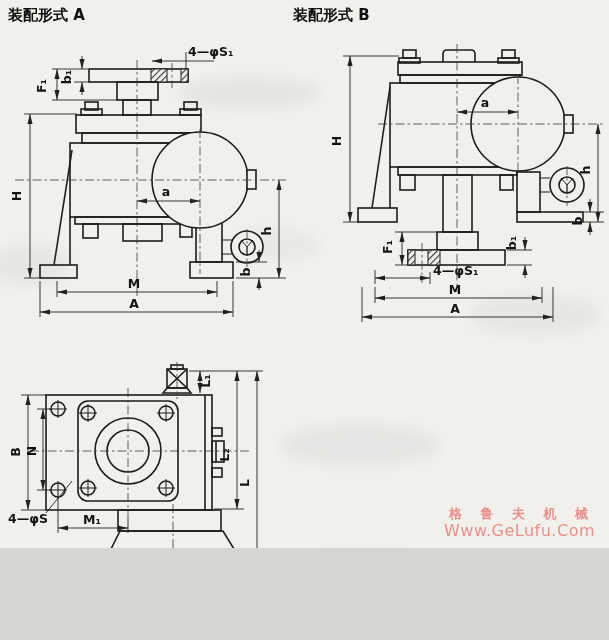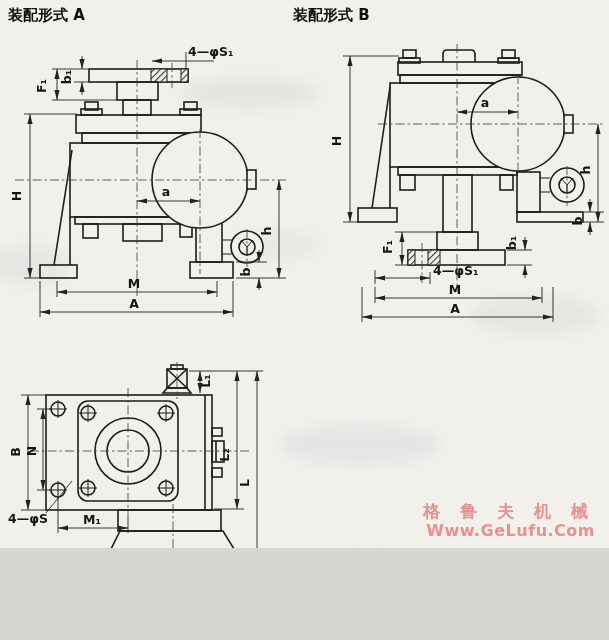--- a/index.html
+++ b/index.html
@@ -13,22 +13,22 @@
   
   .c{fill:none;stroke:#3a3a3a;stroke-width:0.8;stroke-dasharray:9 3 2.5 3;}
   
   .d{fill:none;stroke:#222;stroke-width:0.9;}
   .da{fill:none;stroke:#222;stroke-width:0.9;marker-start:url(#ms);marker-end:url(#me);}
   .de{fill:none;stroke:#222;stroke-width:0.9;marker-end:url(#me);}
   .lbl{font:bold 12.5px "DejaVu Sans",sans-serif;fill:#141414;}
   .title{font:bold 15px "DejaVu Sans",sans-serif;fill:#101010;}
   .smudge{position:absolute;border-radius:50%;filter:blur(7px);pointer-events:none;}
   #watermark{position:absolute;right:14px;bottom:8px;text-align:right;line-height:1.15;}
-  #watermark .wm1{font-size:17px;font-weight:bold;letter-spacing:7px;}
-  #watermark .wm2{font-size:16px;font-weight:bold;letter-spacing:0.5px;}
+  #watermark .wm1{font-size:13px;font-weight:bold;letter-spacing:7px;}
+  #watermark .wm2{font-size:16px;font-weight:normal;letter-spacing:0.5px;}
 </style>
 </head>
 <body>
 
 <div id="stage" style="background: rgb(242, 240, 235);">
 
   <div class="smudge" style="left:180px;top:78px;width:140px;height:30px;background:rgba(140,145,150,0.12);"></div>
   <div class="smudge" style="left:-10px;top:245px;width:80px;height:40px;background:rgba(140,145,150,0.10);"></div>
   <div class="smudge" style="left:280px;top:425px;width:160px;height:40px;background:rgba(120,135,170,0.10);"></div>
   <div class="smudge" style="left:290px;top:555px;width:150px;height:35px;background:rgba(120,135,170,0.09);"></div>

